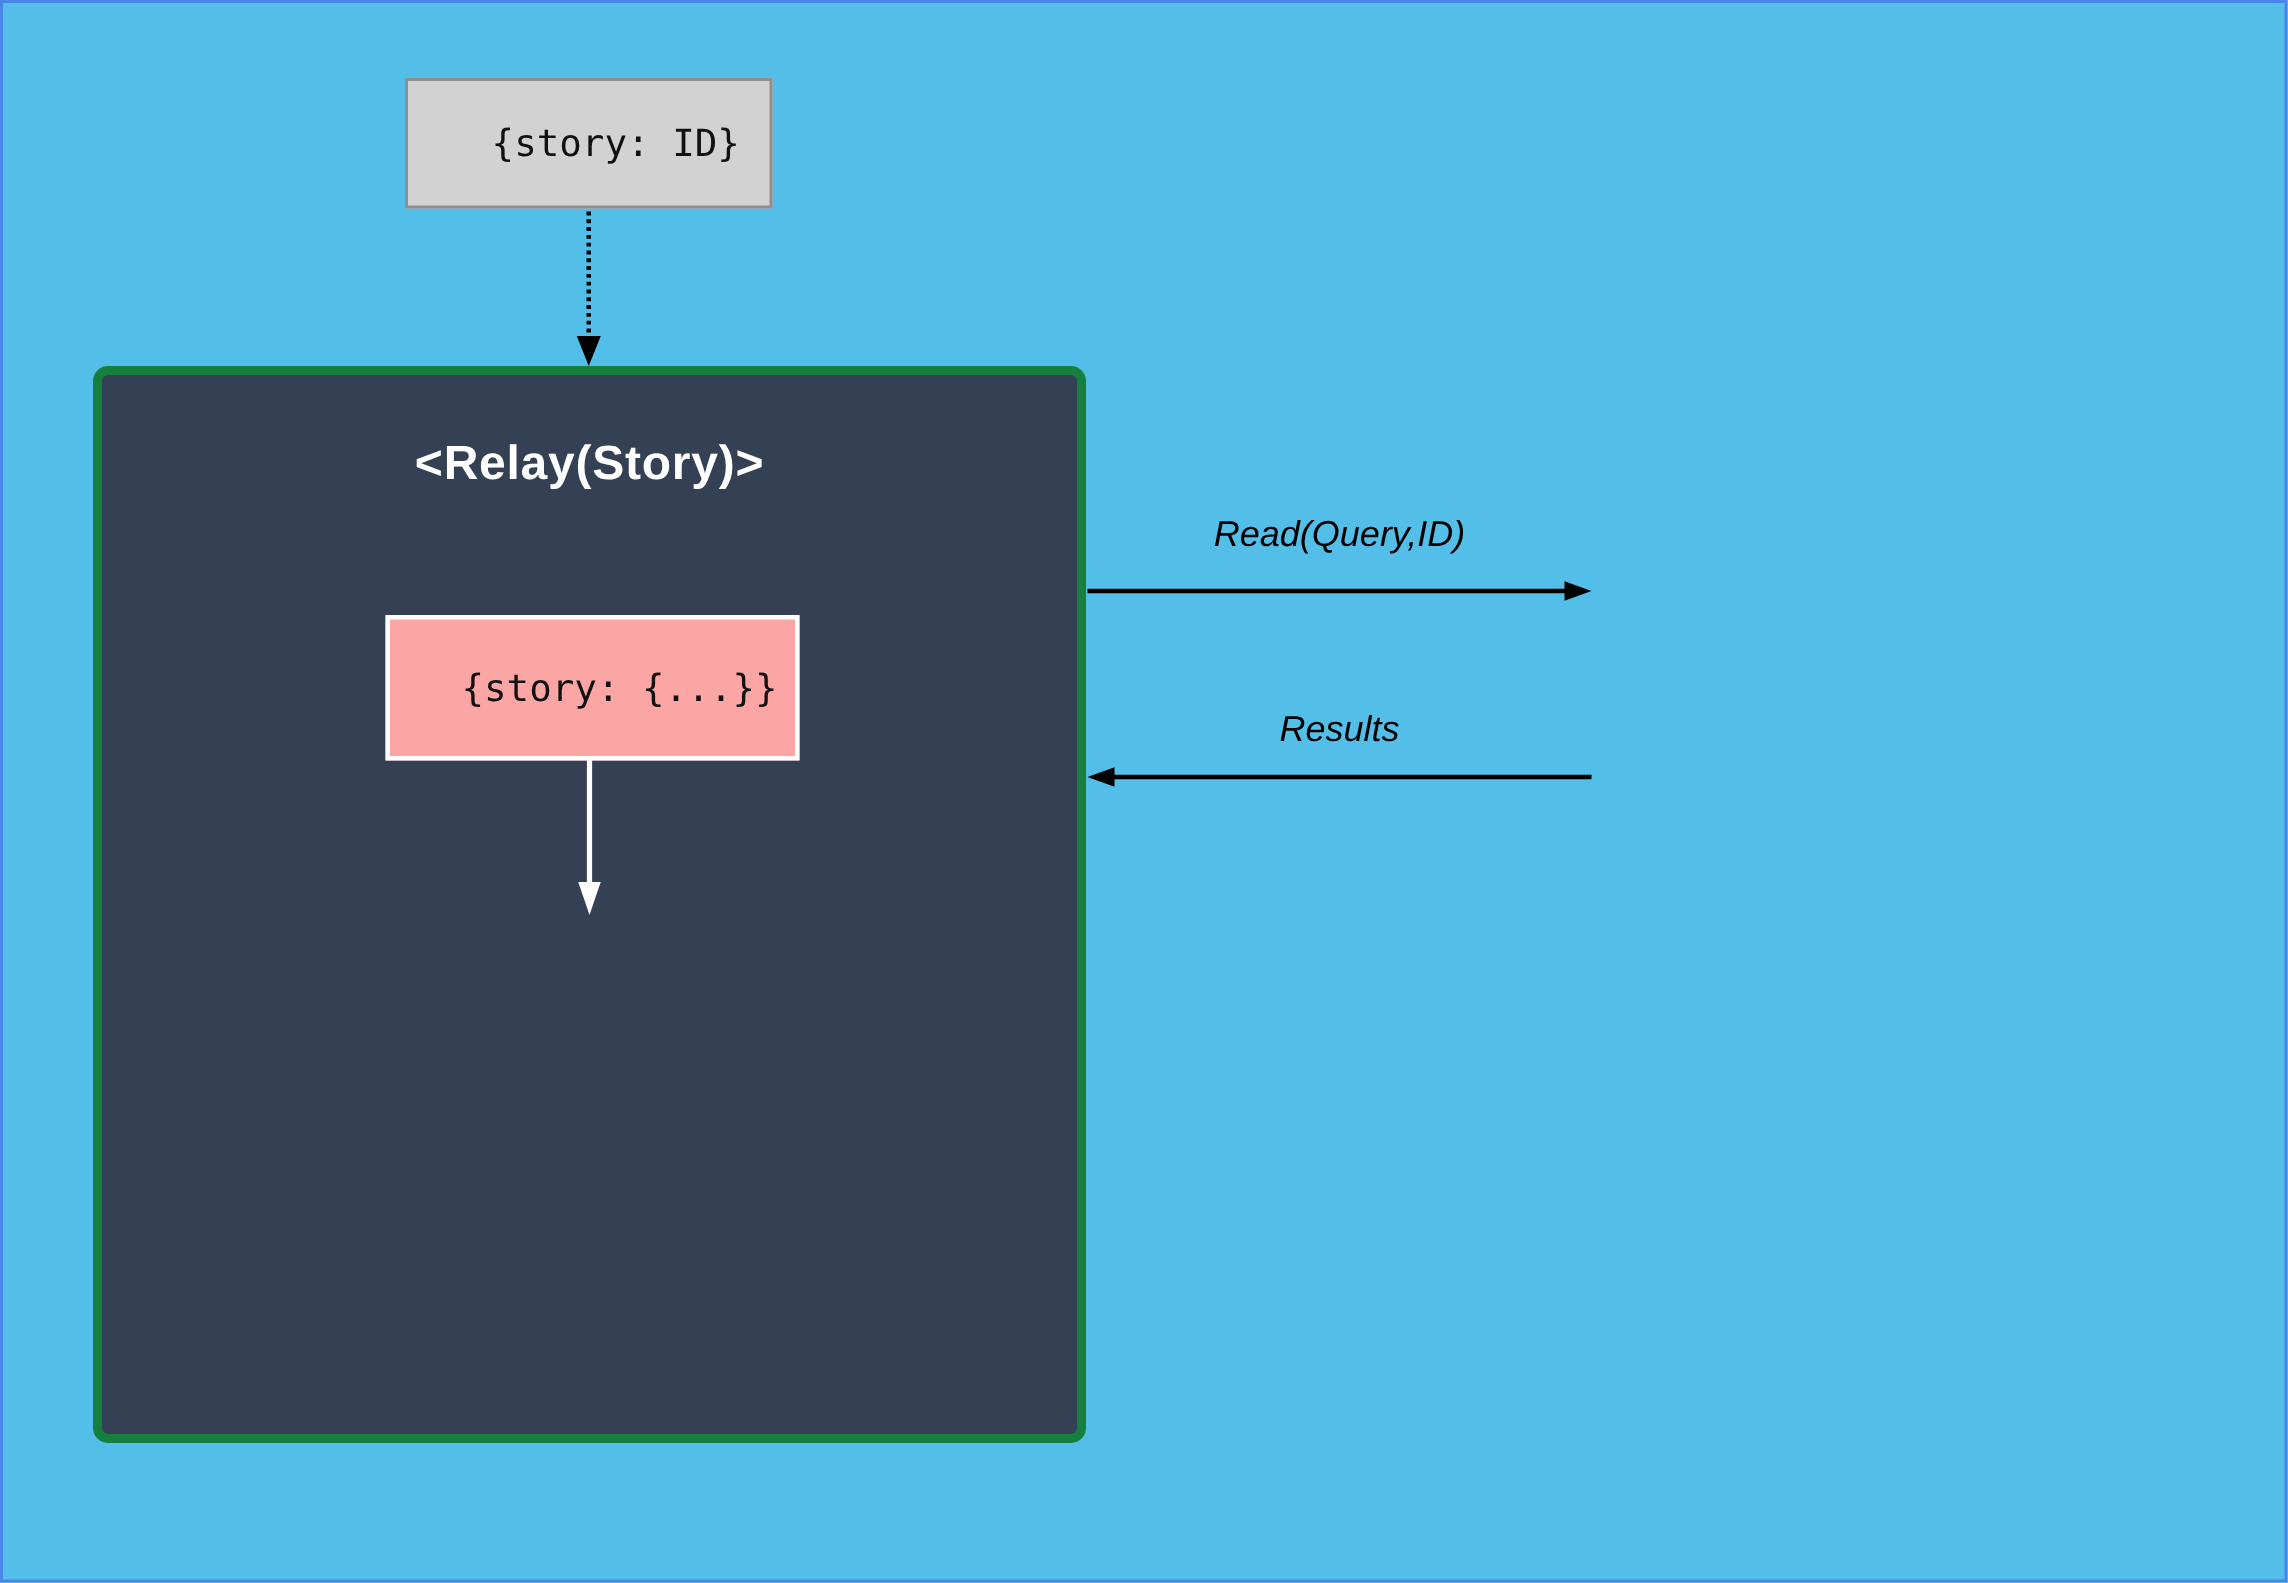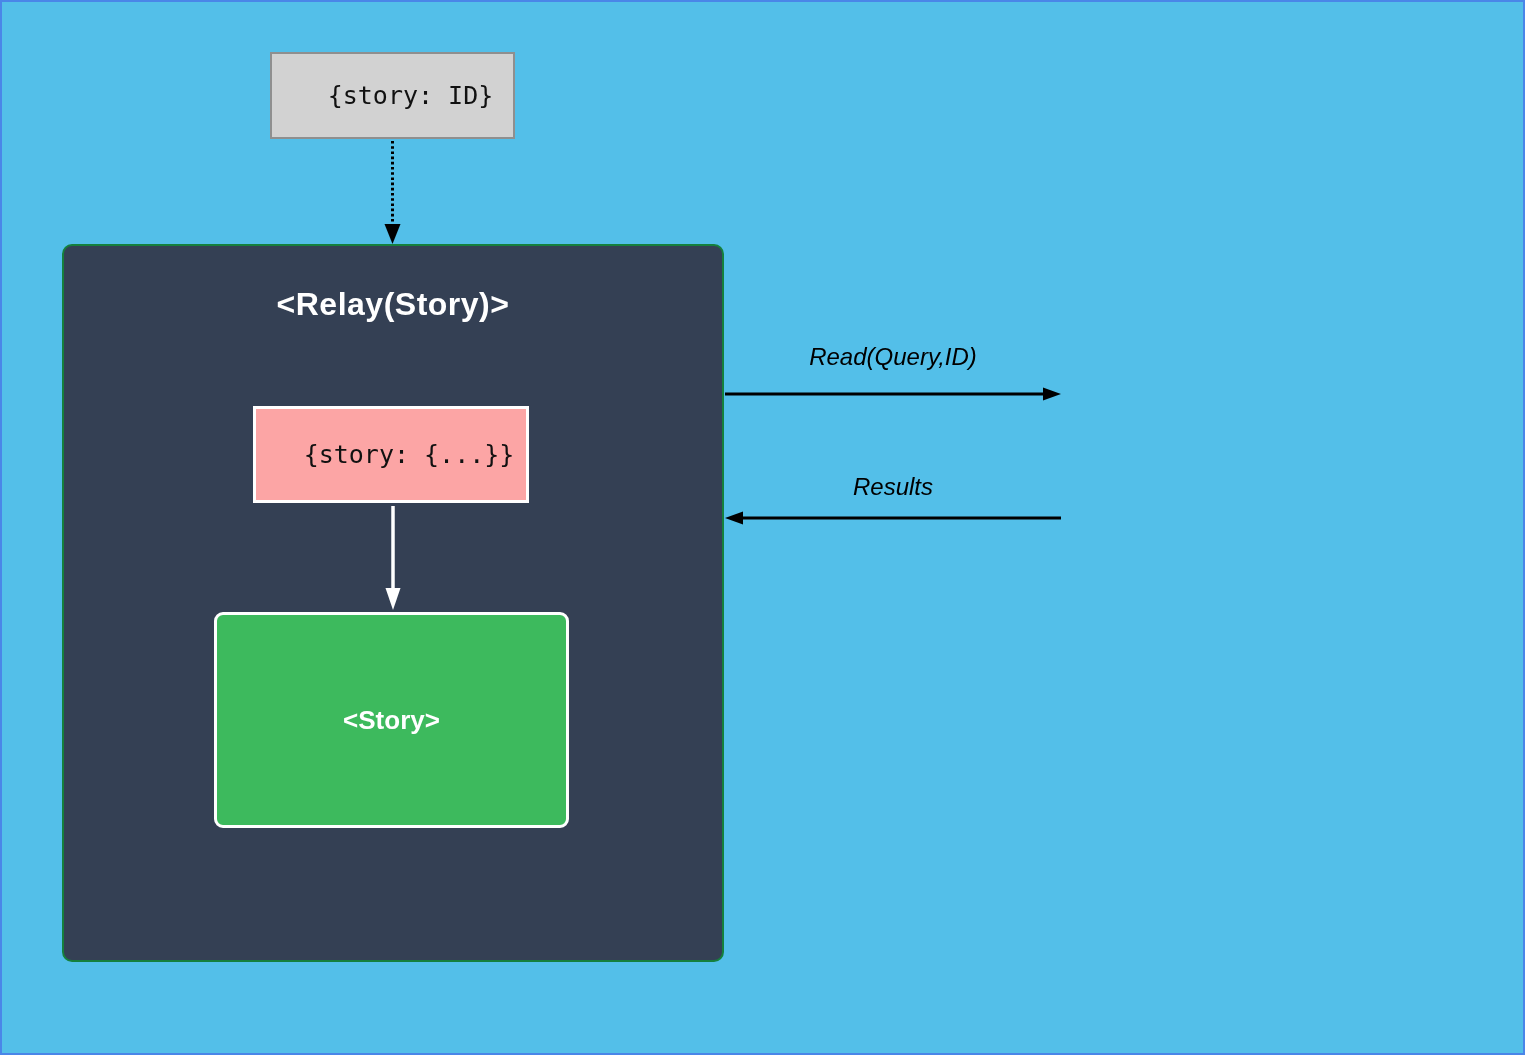--- a/index.html
+++ b/index.html
@@ -39,21 +39,21 @@
     border: 2px solid #8F8F8F;
   }
   .relay-container {
     position: absolute;
     left: 60px;
     top: 242px;
     width: 662px;
     height: 718px;
     box-sizing: border-box;
     background: #344054;
-    border: 2px solid #15803d;
+    border: 6px solid #15803d;
     border-radius: 10px;
   }
   .relay-title {
     position: absolute;
     left: 0;
     right: 0;
     top: 40px;
     text-align: center;
     color: #FFFFFF;
     font-size: 32px;
@@ -133,23 +133,20 @@
     <span class="mono">{story: ID}</span>
   </div>
 
   <div class="relay-container" style="background-color: rgb(52, 64, 84);">
     <div class="relay-title">&lt;Relay(Story)&gt;</div>
 
     <div class="literal-box story-props" style="background-color: #fca5a5;">
       <span class="mono">{story: {...}}</span>
     </div>
 
-    <div class="story-node" style="background-color: rgb(61, 186, 93);">
-      <span>&lt;Story&gt;</span>
-    </div>
   </div>
 
 
   <div class="edge-label read-label">Read(Query,ID)</div>
   <div class="edge-label results-label">Results</div>
 
   <svg class="arrows" width="1525" height="1055" viewBox="0 0 1525 1055" aria-hidden="true">
 
     <g>
       <line x1="390.5" y1="139" x2="390.5" y2="223" stroke="#000000" stroke-width="3" stroke-dasharray="2.6 2.6"></line>

